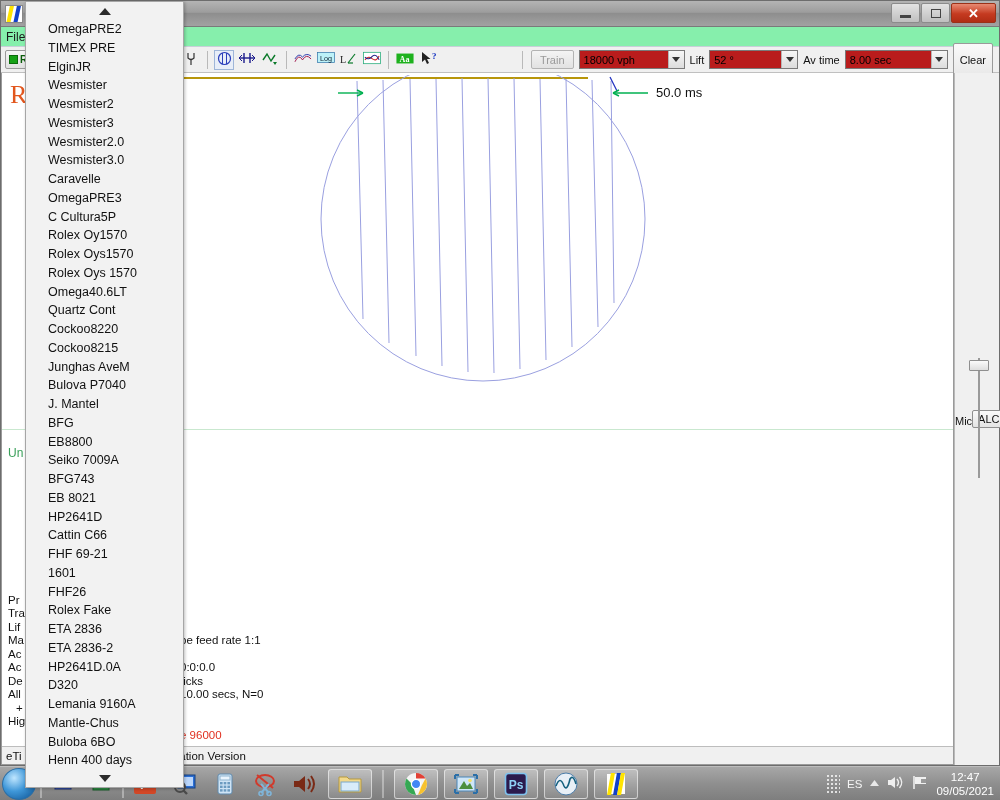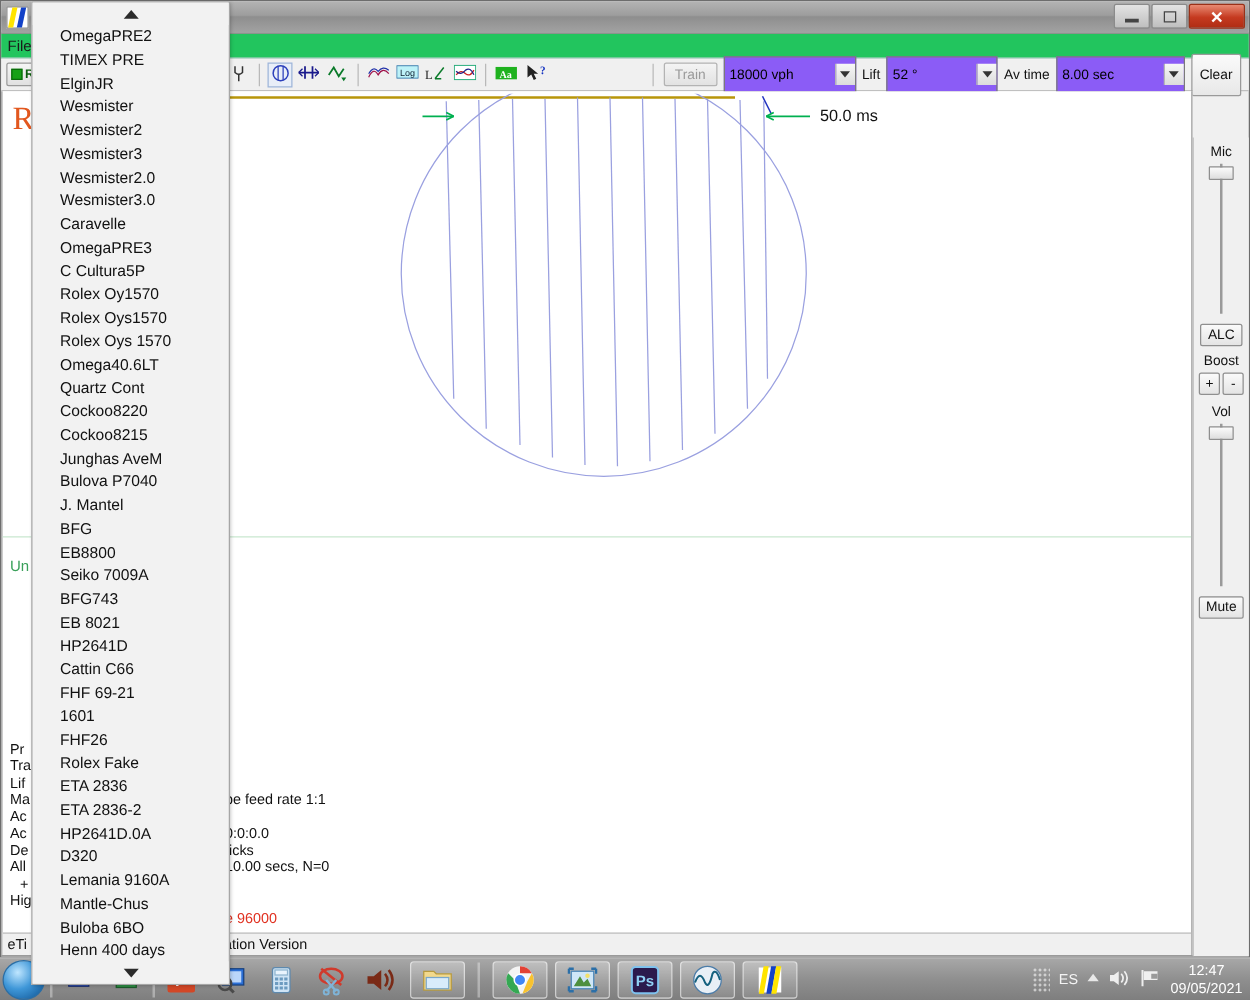--- a/index.html
+++ b/index.html
@@ -60,21 +60,21 @@
   .win-btn.close {
     width: 45px;
     background: linear-gradient(180deg,#e88a72,#c53a20 55%,#b02d14);
     border-color: #9a3118; color: #fff; font-weight: bold; font-size: 13px;
   }
   .win-btn .min-bar { width: 11px; height: 3px; background: #444; margin-top: 6px; }
   .win-btn .max-sq { width: 10px; height: 9px; border: 1.5px solid #444; }
 
   
   .menubar {
-    height: 20px; background: #22c55e;
+    height: 20px; background: #86efac;
     border-bottom: 1px solid #c8cfd8;
     display: flex; align-items: center; padding-left: 5px; gap: 14px;
     font-size: 12px; color: #1a1a1a;
   }
 
   
   .toolbar {
     height: 26px; background: #f0f0f0;
     border-bottom: 1px solid #c0c0c0;
     display: flex; align-items: center; gap: 3px; padding: 0 4px;
@@ -106,21 +106,21 @@
     display: flex; align-items: center;
   }
   .tb-btn-clear {
     height: 19px; padding: 16px 6px; font-size: 11px; color: #111;
     background: linear-gradient(180deg,#fafafa,#e8e8e8);
     border: 1px solid #9a9a9a; border-radius: 2px;
     display: flex; align-items: center;
   }
   .tb-label { font-size: 11px; color: #111; }
   .combo {
-    height: 29px; border: 1px solid #7a7a7a; background: #8b5cf6;
+    height: 19px; border: 1px solid #7a7a7a; background: #b91c1c;
     display: flex; align-items: center; font-size: 11px; color: #000;
     position: relative;
   }
   .combo .val { padding: 0 4px; white-space: nowrap; }
   .combo .arrow {
     width: 16px; height: 17px; margin-left: auto;
     background: linear-gradient(180deg,#f7f7f7,#dcdcdc);
     border-left: 1px solid #b6b6b6;
     display: flex; align-items: center; justify-content: center;
   }
@@ -176,22 +176,22 @@
   .statusbar {
     position: absolute; left: 0; right: 0; bottom: 0; height: 18px;
     background: #f0f0f0; border-top: 1px solid #bdbdbd;
     display: flex; align-items: center; font-size: 11.5px; color: #111;
     padding-left: 4px;
   }
 
   
   .right-rail {
     width: 45px; background: #f0f0f0; border-left: 1px solid #b9b9b9;
-    display: flex; flex-direction: column; align-items: center;
-    padding-top: 6px; font-size: 11px; color: #111; margin-top: 37px;
+    display: flex; flex-direction: row; align-items: center;
+    padding-top: 6px; font-size: 11px; color: #111;
   }
   .rail-label { margin-bottom: 3px; }
   .slider {
     width: 14px; height: 120px; position: relative; margin-bottom: 8px;
   }
   .slider .track {
     position: absolute; left: 6px; top: 0; width: 2px; height: 100%;
     background: #9a9a9a;
   }
   .slider .thumb {

